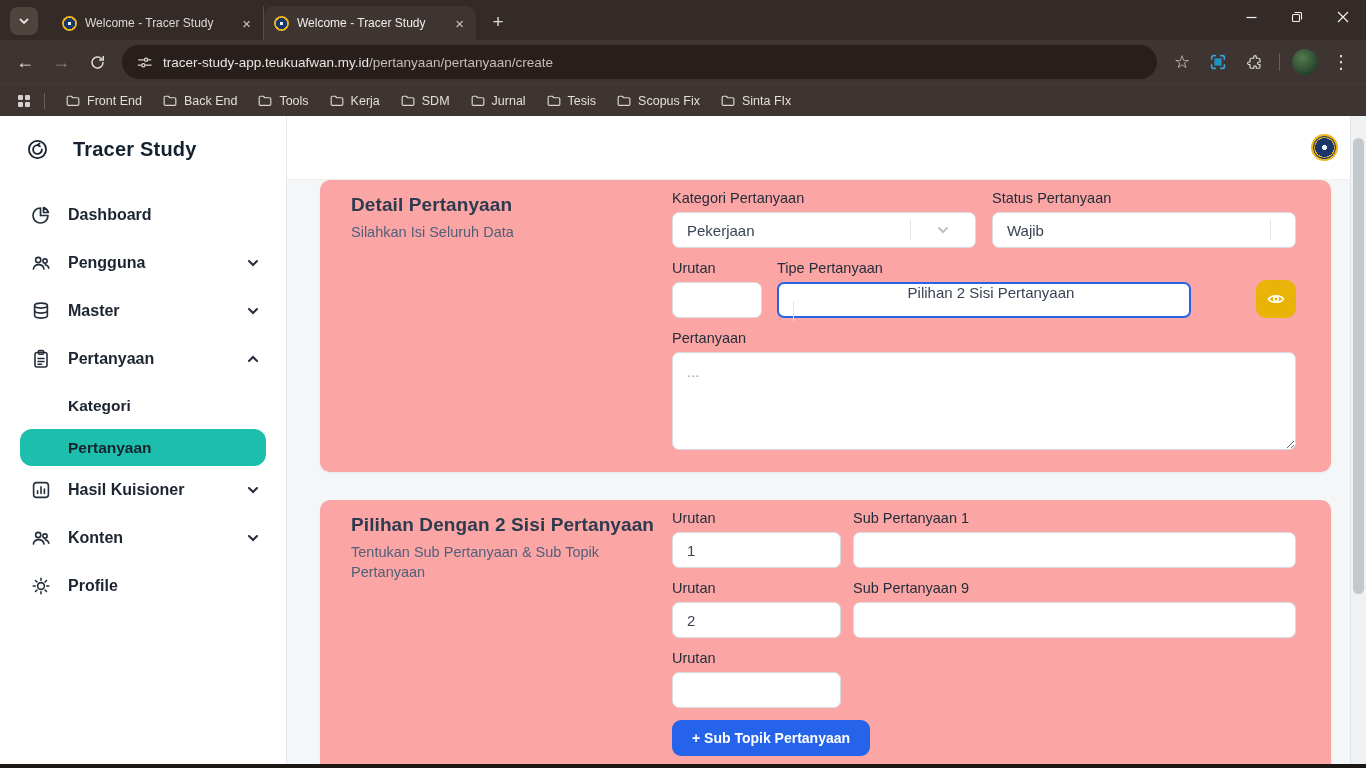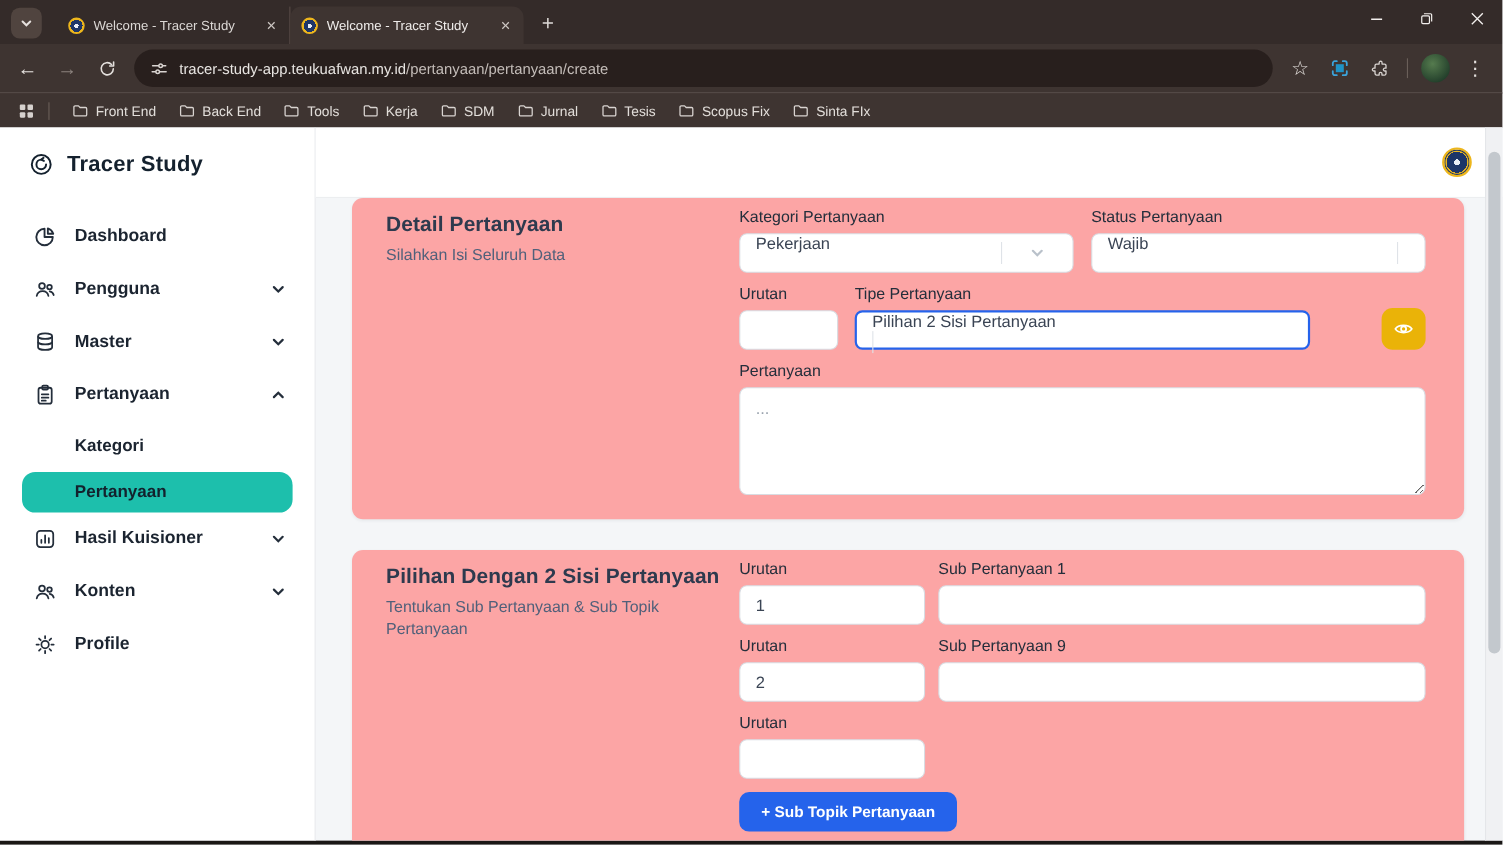--- a/index.html
+++ b/index.html
@@ -41,21 +41,21 @@
   .apps-grid { display:grid; grid-template-columns:5px 5px; grid-gap:2px; margin:0 8px; }
   .apps-grid span { width:5px; height:5px; background:#d6d1ce; border-radius:1px; }
   .bm-sep { width:1px; height:16px; background:#6a5f59; margin:0 10px 0 6px; }
   .bookmark { display:flex; align-items:center; gap:6px; color:#e2deda; font-size:12.5px; padding:0 10px; height:24px;
               border-radius:12px; }
 
   
   .app { display:flex; height:648px; position:relative; background:#f4f6f8; }
 
   .sidebar { width:287px; background:#ffffff; border-right:1px solid #e7e9ec; flex:0 0 287px; }
-  .brand { display:flex; align-items:center; gap:12px; padding:22px 0 0 26px; color:#14212e; }
+  .brand { display:flex; align-items:center; gap:24px; padding:22px 0 0 26px; color:#14212e; }
   .brand .brand-name { font-size:20px; font-weight:700; letter-spacing:.2px; }
   .nav { margin-top:30px; }
   .nav-item { height:48px; display:flex; align-items:center; padding:0 26px 0 30px; color:#1b2430;
               font-size:16px; font-weight:600; cursor:pointer; }
   .nav-item .icon { width:22px; color:#242e3b; }
   .nav-item .label { margin-left:16px; }
   .nav-item .chev { margin-left:auto; color:#242e3b; }
   .nav-sub { height:46px; display:flex; align-items:center; padding-left:68px; font-size:15.5px; font-weight:600; color:#1b2430; cursor:pointer; }
   .nav-sub.active { margin:0 20px; padding-left:48px; height:37px; border-radius:12px; background:#1dbfac; color:#13222d; }
 
@@ -71,21 +71,21 @@
   .card-1 { height:292px; }
   .card-2 { margin-top:28px; height:300px; }
   .card-left { width:321px; flex:0 0 321px; padding-top:4px; }
   .card-title { font-size:19px; font-weight:700; color:#2e3a4e; letter-spacing:.1px; }
   .card-sub { font-size:14.5px; color:#51607a; margin-top:6px; line-height:1.4; max-width:300px; }
   .card-form { flex:1; padding-right:35px; min-width:0; }
 
   .field-label { font-size:14.5px; color:#242e3b; margin-bottom:6px; }
   .row { display:flex; gap:16px; }
   .control, input.control, textarea.control { height:36px; border:1px solid #d8dce2; border-radius:7px; background:#fff;
-             display:flex; padding:0 14px; font-size:15px; color:#3a4454;
+             display:flex; align-items:center; padding:0 14px; font-size:15px; color:#3a4454;
              font-family:inherit; outline:none; width:100%; }
   .select { justify-content:space-between; cursor:pointer; padding-right:0; }
   .select .val { flex:1; }
   .select .chev-box { display:flex; align-items:center; align-self:stretch; }
   .select .divider { width:1px; height:20px; background:#dfe3e8; }
   .select .chev { padding:0 12px; color:#b9c1ca; }
   .select.focused { border:2px solid #2563eb;flex-direction:column; }
   .select.focused .chev { color:#3a4454; }
 
   .mt12 { margin-top:12px; }

